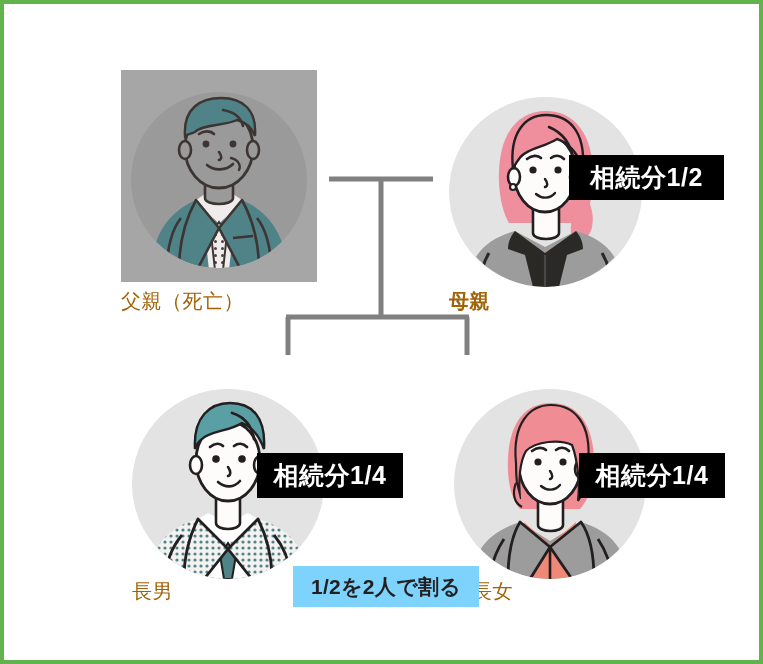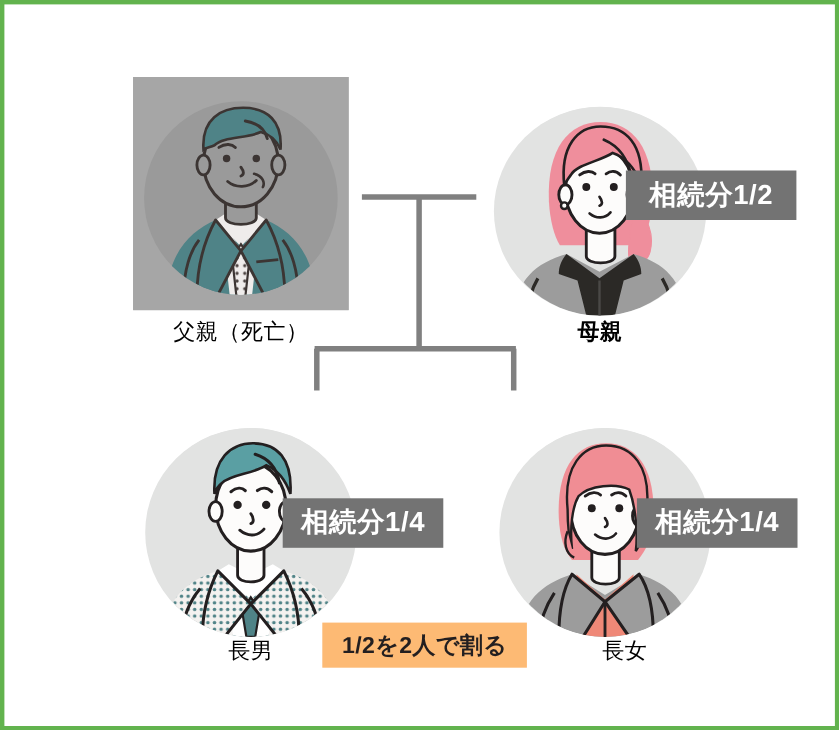--- a/index.html
+++ b/index.html
@@ -33,55 +33,55 @@
   }
   .avatar-circle svg { display: block; width: 100%; height: 100%; }
 
   #mother-avatar   { left: 445px; top: 93px;  width: 193px; height: 190px; }
   #son-avatar      { left: 128px; top: 385px; width: 192px; height: 190px; }
   #daughter-avatar { left: 450px; top: 385px; width: 192px; height: 190px; }
 
   
   .name-label {
     position: absolute;
-    text-align: center;
+    text-align: left;
     font-size: 20px;
-    color: #000000;
+    color: #a16207;
     letter-spacing: 0.5px;
     white-space: nowrap;
   }
   #father-name   { left: 117px; top: 284px; width: 196px; }
   #mother-name   { left: 445px; top: 284px; width: 193px; font-weight: bold; }
   #son-name      { left: 128px; top: 574px; width: 192px; font-family: Liberation Serif, serif; }
   #daughter-name { left: 468px; top: 574px; width: 192px; }
 
   
   .share-badge {
     position: absolute;
-    background: #737373;
+    background: #000000;
     color: #ffffff;
     font-size: 25px;
     font-weight: bold;
     letter-spacing: 0.5px;
     display: flex;
     align-items: center;
     justify-content: center;
     white-space: nowrap;
     line-height: 1;
   }
   #mother-badge   { left: 565px; top: 151px; width: 155px; height: 45px; }
   #son-badge      { left: 253px; top: 449px; width: 146px; height: 45px; }
   #daughter-badge { left: 575px; top: 449px; width: 146px; height: 45px; }
 
   
   #split-note {
     position: absolute;
     left: 289px; top: 562px;
     width: 186px; height: 41px;
-    background: #fdba74;
+    background: #7dd3fc;
     color: #231f20;
     font-size: 21px;
     font-weight: bold;
     display: flex;
     align-items: center;
     justify-content: center;
     white-space: nowrap;
     letter-spacing: 0.3px;
   }
 

